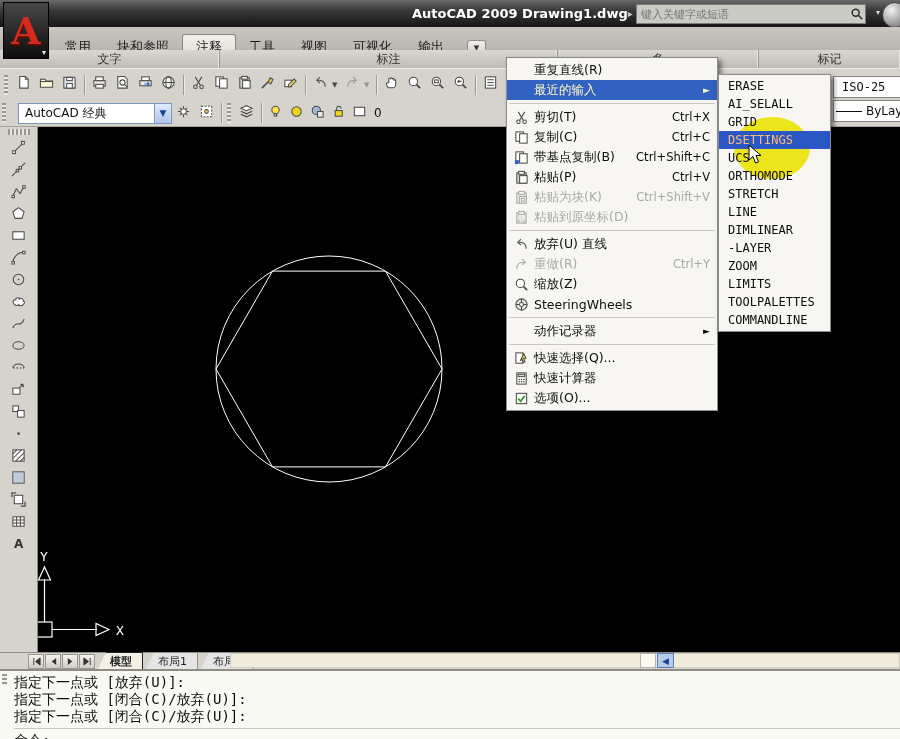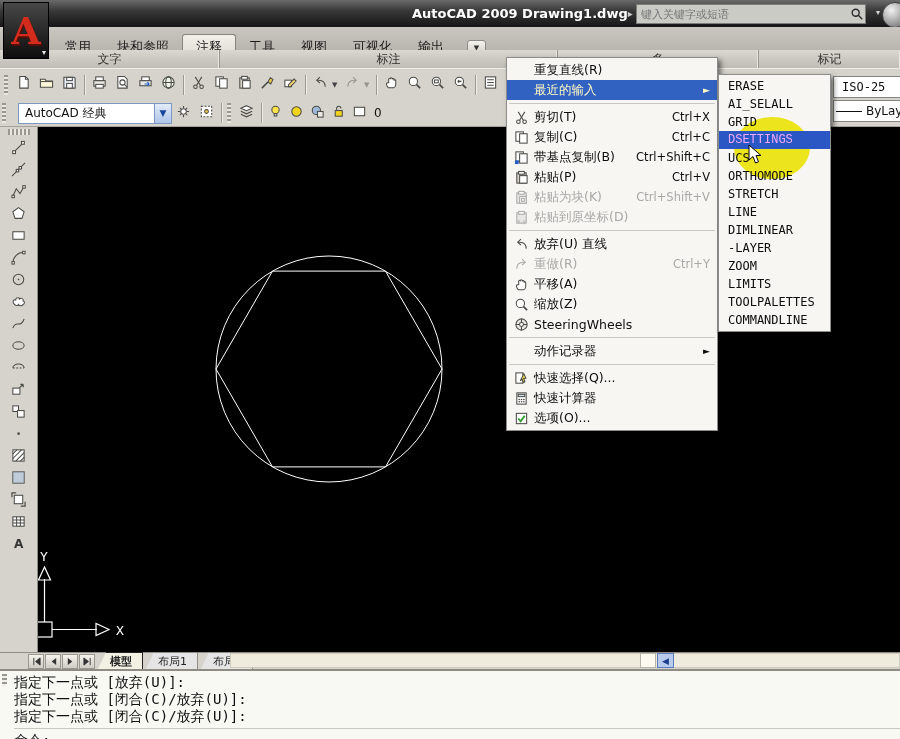--- a/index.html
+++ b/index.html
@@ -107,21 +107,21 @@
   .mi-arrow{margin-left:auto;font-size:9px;}
   .menu-item.hl{background:#3161c1;color:#fef9c3;}
   .menu-item.disabled{color:#a8a8a6;}
   .menu-sep{border-top:1px solid #c9c8c2;margin:3px 2px;}
   
   .submenu{position:absolute;left:718px;top:74px;width:113px;background:#f7f6f2;border:1px solid #8c8c8c;
     box-shadow:3px 3px 5px rgba(0,0,0,.5);padding:2px 0;z-index:21;box-sizing:border-box;
     font-family:"DejaVu Sans Mono",monospace;}
   .sub-item{position:relative;z-index:2;height:18px;line-height:18px;padding-left:9px;font-size:12px;
     color:#0d0d0d;white-space:nowrap;}
-  .sub-item.sel{background:#2b57c5;color:#f0abfc;font-family:Liberation Mono, monospace;}
+  .sub-item.sel{background:#2b57c5;color:#fdba74;}
   .hl-blob{position:absolute;left:15px;top:42px;width:76px;height:62px;background:#ece41c;
     border-radius:50%;z-index:1;filter:blur(.5px);}
   .cursor{position:absolute;left:748px;top:144px;z-index:40;}
 </style>
 </head>
 <body>
 
 <div class="app">
 
   <div class="titlebar">
@@ -621,28 +621,20 @@
       </div>
       <div class="menu-item disabled">
         <span class="mi-icon dis">
           <svg viewBox="0 0 16 16" width="15" height="15" fill="none" stroke="#4a4a46" stroke-width="1.1">
             <path d="M3 12.5c0-4.5 2.6-7 6.8-7h2"></path>
             <path d="M8.6 2.3L12 5.5 8.6 8.7"></path>
           </svg>
         </span>
         <span class="mi-label">重做(R)</span>
         <span class="mi-short">Ctrl+Y</span>
-      </div>
-      <div class="menu-item">
-        <span class="mi-icon">
-          <svg viewBox="0 0 16 16" width="15" height="15" fill="none" stroke="#4a4a46" stroke-width="1.1">
-            <path d="M4.5 13.5c-1.6-2-2.6-4.2-1.4-5l1.9-.4V4.6c0-1.5 1.9-1.5 1.9 0V4c0-1.5 1.9-1.5 1.9 0v.7c0-1.3 1.9-1.3 1.9 0V6c0-1.2 1.8-1.2 1.8 0v4.2c0 1.9-1.4 3.3-2.4 3.3z" fill="#fff"></path>
-          </svg>
-        </span>
-        <span class="mi-label">平移(A)</span>
       </div>
       <div class="menu-item">
         <span class="mi-icon">
           <svg viewBox="0 0 16 16" width="15" height="15" fill="none" stroke="#4a4a46" stroke-width="1.1">
             <circle cx="6.8" cy="6.8" r="4.4" fill="#fff"></circle>
             <path d="M10.2 10.2L14 14" stroke-width="1.8"></path>
           </svg>
         </span>
         <span class="mi-label">缩放(Z)</span>
       </div>

